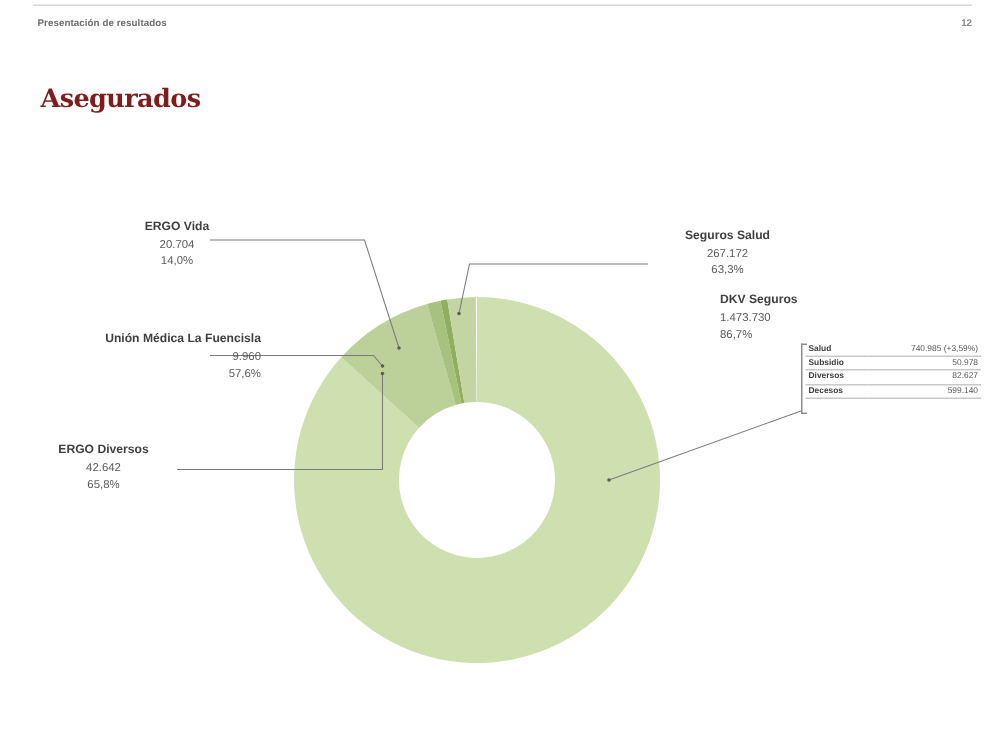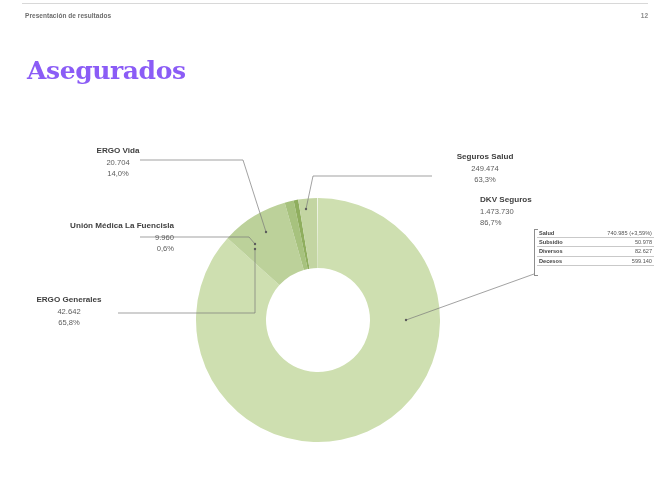--- a/index.html
+++ b/index.html
@@ -48,23 +48,23 @@
     font-size: 6.5px;
     font-weight: bold;
     color: #8a8a8a;
   }
 
   
   #slide-title {
     position: absolute;
     top: 56px;
     left: 27px;
-    font-size: 25px;
-    font-weight: bold;
-    color: #8b5cf6;
+    font-size: 17px;
+    font-weight: bold;
+    color: #7f1d1d;
     letter-spacing: -0.4px;
     font-family: "DejaVu Serif", serif;
   }
 
   
   #chart-area {
     position: absolute;
     top: 0; left: 0;
     width: 670px;
     height: 420px;
@@ -192,32 +192,32 @@
 
   <div class="callout" id="callout-ergo-vida">
     <span class="cl-name">ERGO Vida</span>
     <span class="cl-value">20.704</span>
     <span class="cl-pct">14,0%</span>
   </div>
 
   <div class="callout" id="callout-union-medica">
     <span class="cl-name">Unión Médica La Fuencisla</span>
     <span class="cl-value">9.960</span>
-    <span class="cl-pct">0,6%</span>
+    <span class="cl-pct">57,6%</span>
   </div>
 
   <div class="callout" id="callout-ergo-generales">
-    <span class="cl-name">ERGO Generales</span>
+    <span class="cl-name">ERGO Diversos</span>
     <span class="cl-value">42.642</span>
     <span class="cl-pct">65,8%</span>
   </div>
 
   <div class="callout" id="callout-marina-salud">
     <span class="cl-name">Seguros Salud</span>
-    <span class="cl-value">249.474</span>
+    <span class="cl-value">267.172</span>
     <span class="cl-pct">63,3%</span>
   </div>
 
   <div class="callout" id="callout-dkv-seguros">
     <span class="cl-name">DKV Seguros</span>
     <span class="cl-value">1.473.730</span>
     <span class="cl-pct">86,7%</span>
   </div>
 
   <div id="dkv-table-bracket"></div>

